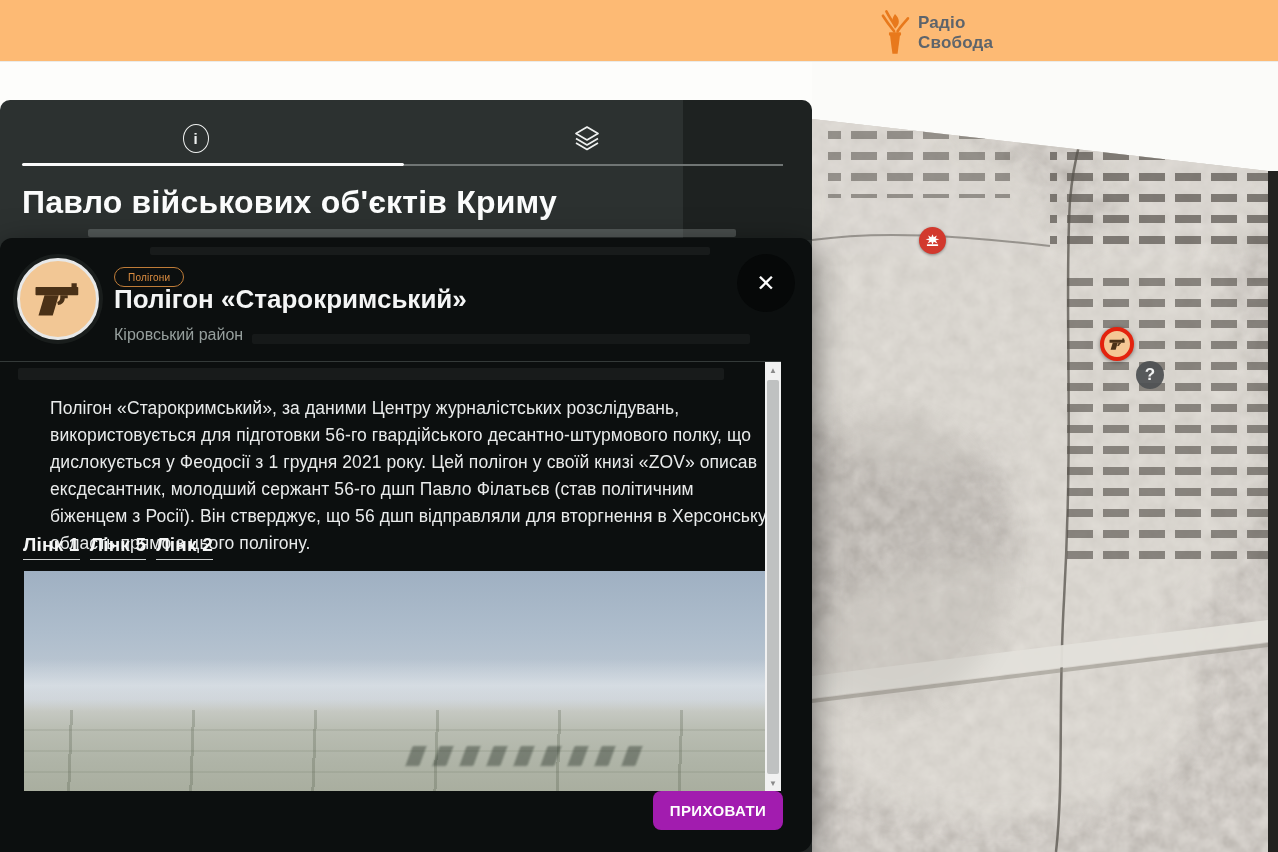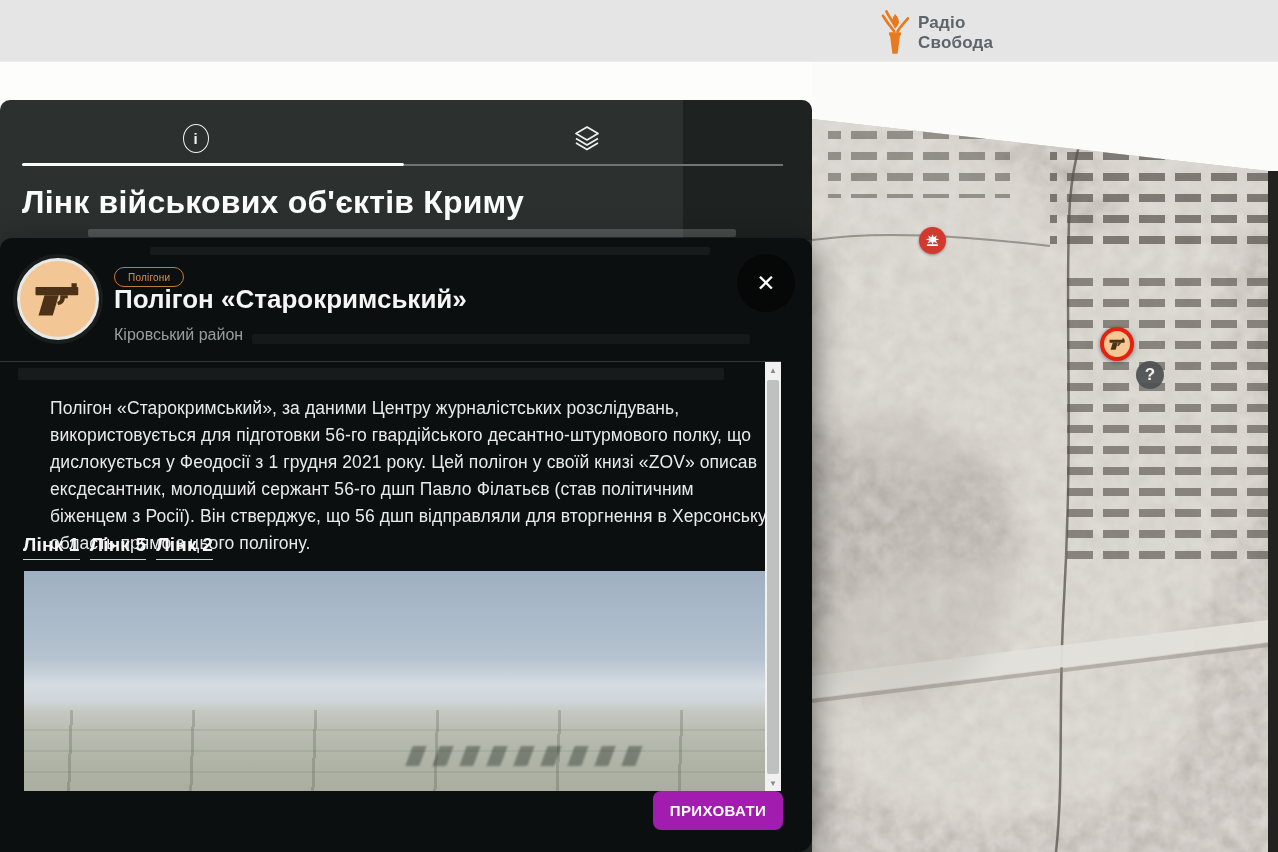--- a/index.html
+++ b/index.html
@@ -2,21 +2,21 @@
 <html><head>
 <meta charset="utf-8">
 <style>
   * { margin:0; padding:0; box-sizing:border-box; }
   html,body { background:#ffffff; }
   .screen{ position:relative; width:1278px; height:852px; overflow:hidden;
     background:#fdfdfb; font-family:"Liberation Sans","DejaVu Sans",sans-serif; }
 
   
   .top-header{ position:absolute; left:0; top:0; width:1278px; height:62px;
-    background:#e5e5e5; border-bottom:1px solid #ebebe8; z-index:5; }
+    background:#fdba74; border-bottom:1px solid #ebebe8; z-index:5; }
   .brand{ position:absolute; left:876px; top:8px; display:flex; align-items:center; gap:4px; cursor:pointer; }
   .brand svg{ display:block; }
   .brand-text{ color:#5d646b; font-weight:700; font-size:17px; line-height:20px; letter-spacing:.2px; }
 
   
   .map-wrap{ position:absolute; left:812px; top:0; width:466px; height:852px; background:#fbfbf9; z-index:1; }
   .map-clip{ position:absolute; inset:0; clip-path:polygon(0 119px, 456px 171px, 456px 852px, 0 852px); }
   .right-strip{ position:absolute; left:456px; top:171px; width:10px; height:681px; background:#232220; }
 
   .marker{ position:absolute; display:flex; align-items:center; justify-content:center;
@@ -202,21 +202,21 @@
             <path d="M3 14.5 L14 21 25 14.5"></path>
             <path d="M3 19 L14 25.5 25 19"></path>
           </g>
         </svg>
       </div>
     </div>
     <div class="tab-underline">
       <span class="u-active"></span>
       <span class="u-rest"></span>
     </div>
-    <h1 class="panel-title">Лінк військових об'єктів Криму</h1>
+    <h1 class="panel-title">Павло військових об'єктів Криму</h1>
   </section>
 
   <div class="ghost ghost-a"></div>
 
   <section class="card">
     <div class="ghost ghost-b"></div>
     <div class="ghost ghost-c"></div>
 
     <div class="avatar">
       <svg width="48" height="40" viewBox="0 0 64 52">

